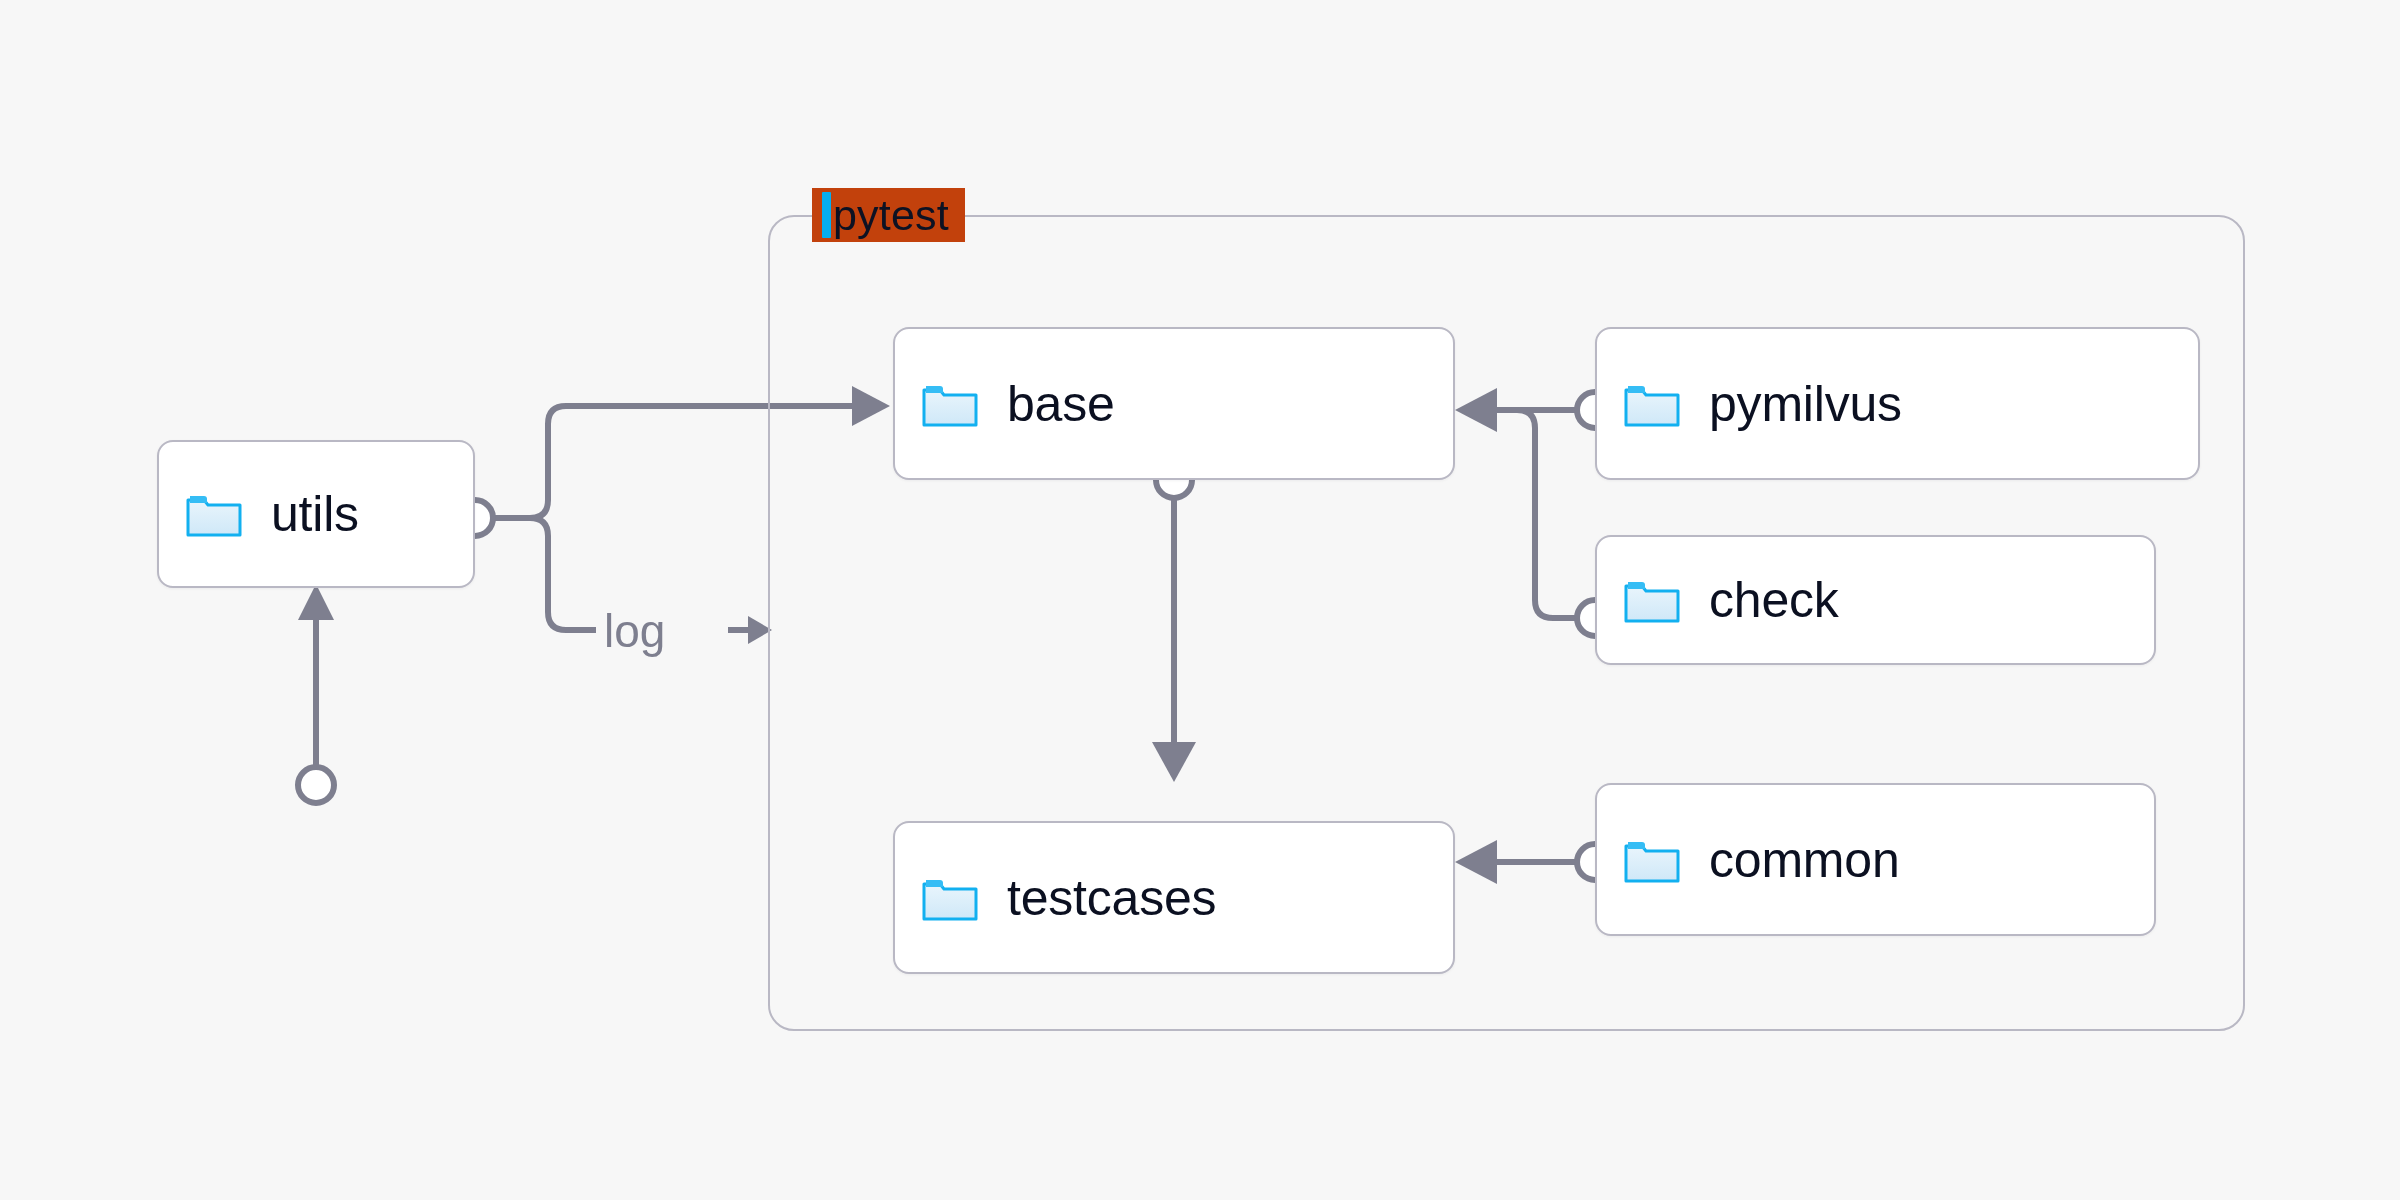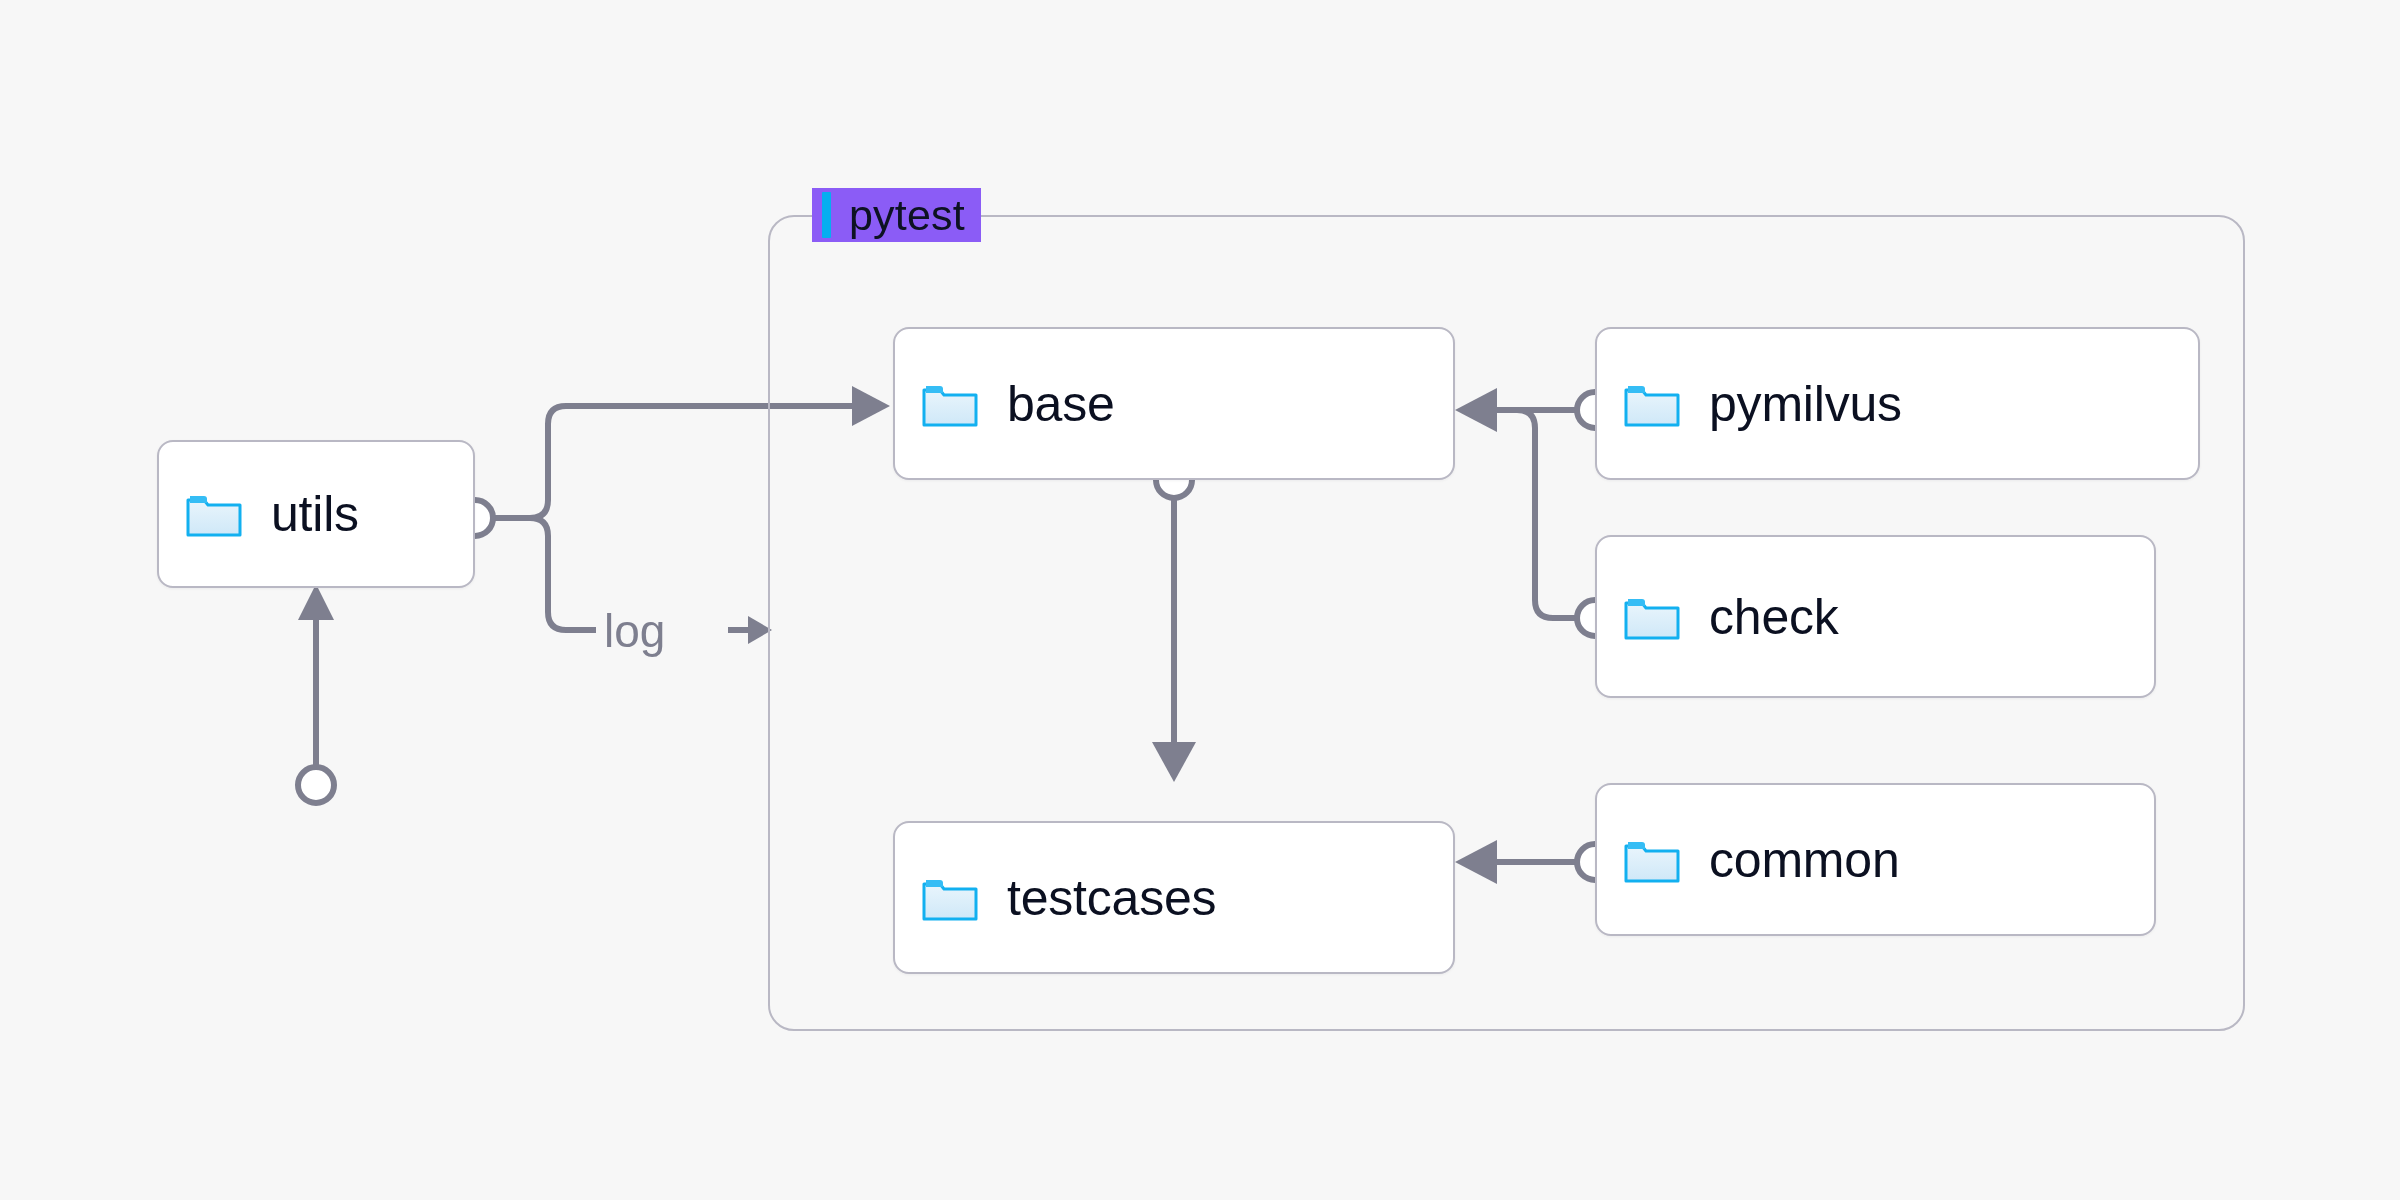--- a/index.html
+++ b/index.html
@@ -23,22 +23,22 @@
     position: absolute;
     border: 2px solid #b9b8c4;
     border-radius: 26px;
     background: transparent;
     box-sizing: border-box;
   }
   .group-label-wrap {
     position: absolute;
     display: flex;
     align-items: center;
-    gap: 18px;
-    background: #8b5cf6;
+    gap: 2px;
+    background: #c2410c;
     padding: 0 16px 0 10px;
     height: 54px;
     justify-content: space-between;
   }
   .group-accent {
     width: 9px;
     height: 46px;
     background: #05aef0;
     border-radius: 1px;
   }
@@ -214,21 +214,21 @@
   <div class="node" style="left:1595px; top:327px; width:605px; height:153px;">
     <div class="node-inner">
       <svg class="folder-icon" viewBox="0 0 58 48">
         <path d="M3 10 h16 l4 5 h32 v30 H3 Z" fill="url(#fg0)" stroke="#12b0f0" stroke-width="3" stroke-linejoin="round"></path>
         <path d="M5 6 h14 a3 3 0 0 1 3 3 v4 H5 Z" fill="#35bdf5"></path>
       </svg>
       <span class="node-label">pymilvus</span>
     </div>
   </div>
 
-  <div class="node" style="left:1595px; top:535px; width:561px; height:163px;">
+  <div class="node" style="left:1595px; top:535px; width:561px; height:130px;">
     <div class="node-inner">
       <svg class="folder-icon" viewBox="0 0 58 48">
         <path d="M3 10 h16 l4 5 h32 v30 H3 Z" fill="url(#fg0)" stroke="#12b0f0" stroke-width="3" stroke-linejoin="round"></path>
         <path d="M5 6 h14 a3 3 0 0 1 3 3 v4 H5 Z" fill="#35bdf5"></path>
       </svg>
       <span class="node-label">check</span>
     </div>
   </div>
 
   <div class="node" style="left:1595px; top:783px; width:561px; height:153px;">

